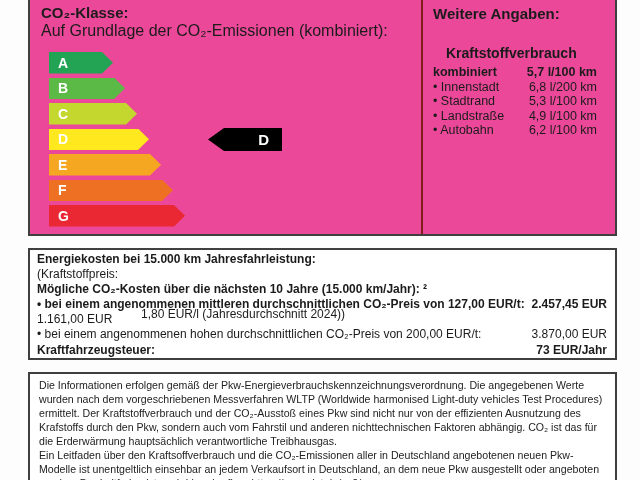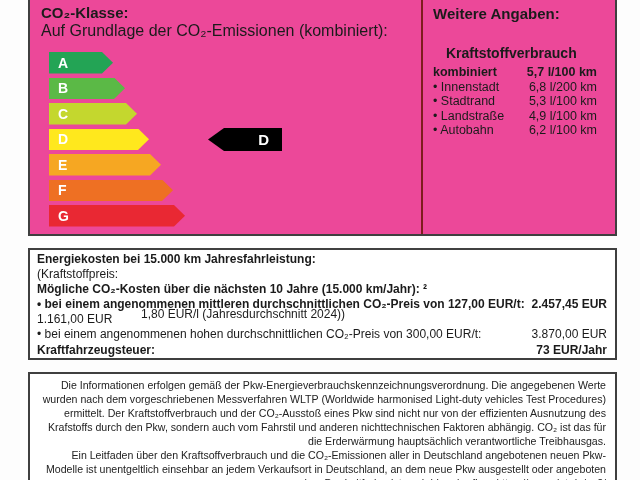--- a/index.html
+++ b/index.html
@@ -80,21 +80,21 @@
   .cost-label2 { position: absolute; left: 104px; top: 0; margin-top: 40px; }
   
   .disclaimer-section {
     position: absolute; left: 28px; top: 372px;
     width: 589px; height: 116px;
     box-sizing: border-box;
     border: 2px solid #3f3f3f;
     padding: 4px 9px 0 9px;
     background: #fff;
   }
-  .disclaimer-section p { margin: 0; font-size: 10.6px; line-height: 14px; color: #222; text-align: right; }
+  .disclaimer-section p { margin: 0; font-size: 10.6px; line-height: 14px; color: #222; }
 </style>
 </head>
 <body>
 
 <div class="page">
 
   <div class="top-section">
 
     <div class="left-col">
       <div class="panel-title">CO₂-Klasse:</div>
@@ -170,21 +170,21 @@
         <span class="cost-value"></span>
       </div>
       <div class="cost-row bold">
         <span class="cost-label">• bei einem angenommenen mittleren durchschnittlichen CO₂-Preis von 127,00 EUR/t:</span>
         <span class="cost-value">2.457,45 EUR</span>
       </div>
       <div class="cost-row">
         <span class="cost-value">1.161,00 EUR</span>
       </div>
       <div class="cost-row">
-        <span class="cost-label">• bei einem angenommenen hohen durchschnittlichen CO₂-Preis von 300,00 EUR/t:</span>
+        <span class="cost-label">• bei einem angenommenen hohen durchschnittlichen CO₂-Preis von 200,00 EUR/t:</span>
         <span class="cost-value">3.870,00 EUR</span>
       </div>
       <div class="cost-row bold">
         <span class="cost-label">Kraftfahrzeugsteuer:</span>
         <span class="cost-value">73 EUR/Jahr</span>
       </div>
     </div>
 
   <div class="disclaimer-section">
     <p>Die Informationen erfolgen gemäß der Pkw-Energieverbrauchskennzeichnungsverordnung. Die angegebenen Werte wurden nach dem vorgeschriebenen Messverfahren WLTP (Worldwide harmonised Light-duty vehicles Test Procedures) ermittelt. Der Kraftstoffverbrauch und der CO₂-Ausstoß eines Pkw sind nicht nur von der effizienten Ausnutzung des Krafstoffs durch den Pkw, sondern auch vom Fahrstil und anderen nichttechnischen Faktoren abhängig. CO₂ ist das für die Erderwärmung hauptsächlich verantwortliche Treibhausgas.</p>

